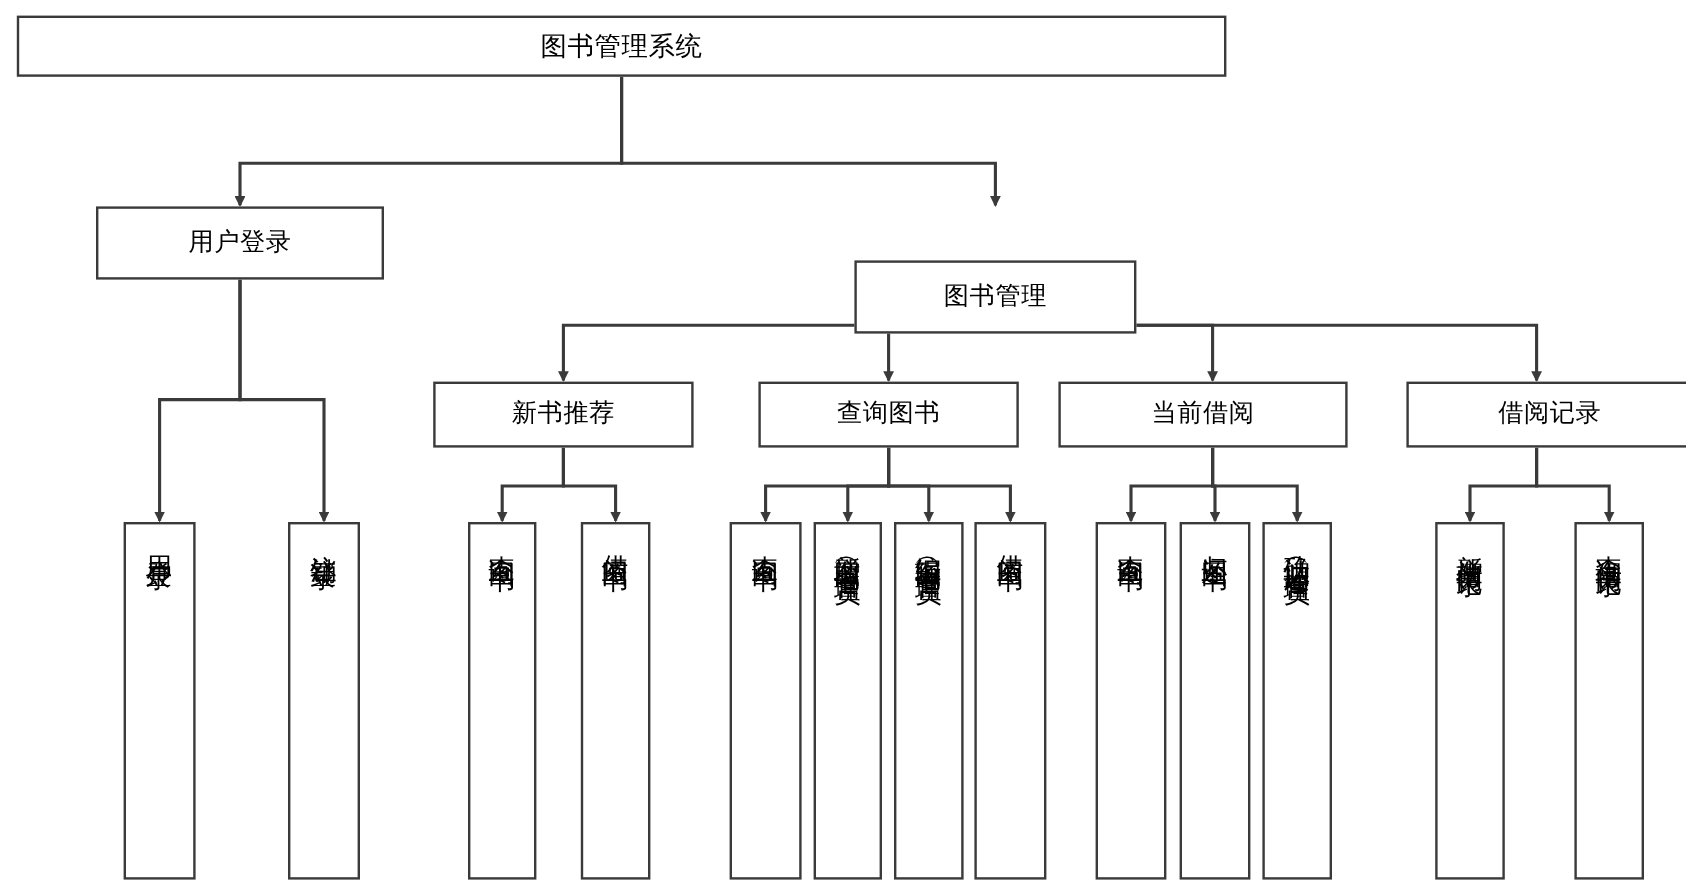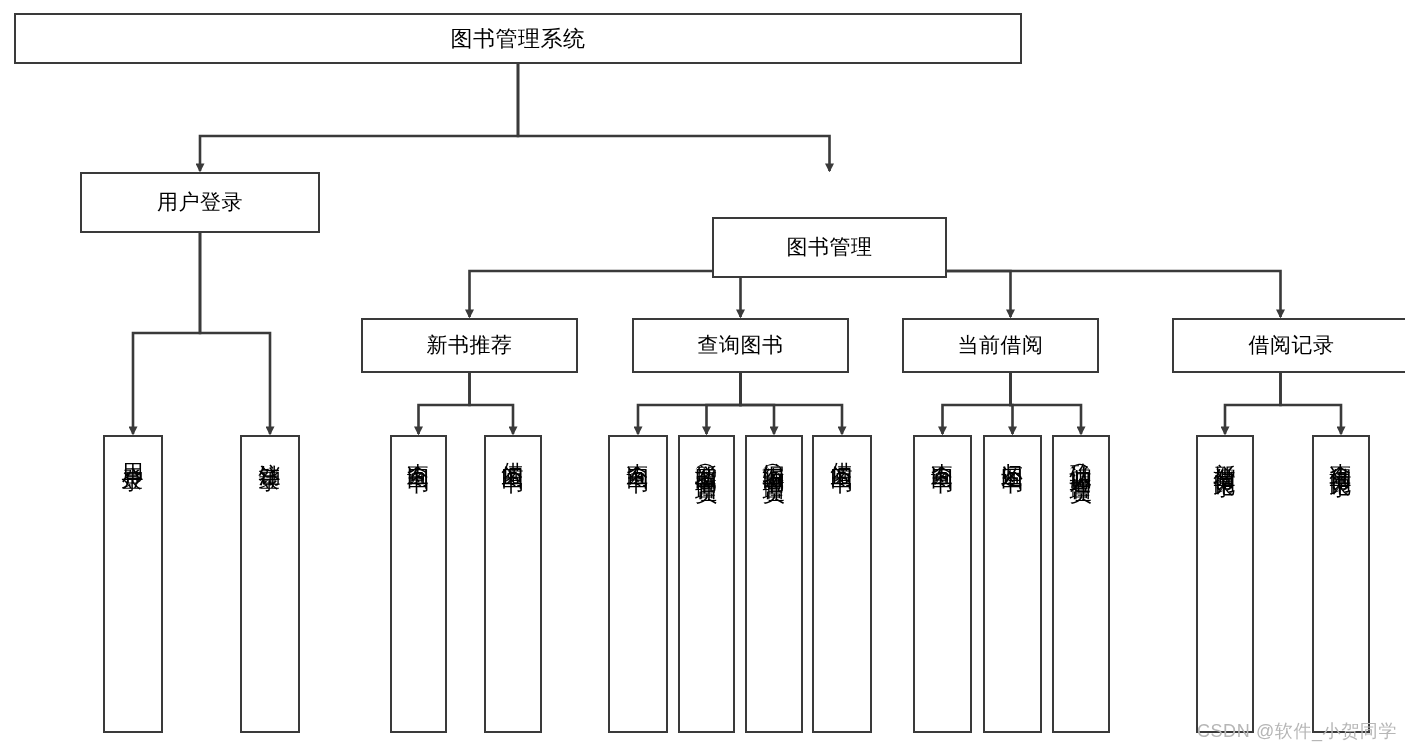--- a/index.html
+++ b/index.html
@@ -115,21 +115,21 @@
       </div>
       <div class="node horizontal" style="left: 712px; top: 172px; width: 235px; height: 61px; margin-top: 45px;">
         <span class="node-label">图书管理</span>
       </div>
       <div class="node horizontal" style="left: 361px; top: 318px; width: 217px; height: 55px;">
         <span class="node-label">新书推荐</span>
       </div>
       <div class="node horizontal" style="left: 632px; top: 318px; width: 217px; height: 55px;">
         <span class="node-label">查询图书</span>
       </div>
-      <div class="node horizontal" style="left: 902px; top: 318px; width: 197px; height: 55px;">
+      <div class="node horizontal" style="left: 882px; top: 318px; width: 241px; height: 55px;">
         <span class="node-label">当前借阅</span>
       </div>
       <div class="node horizontal" style="left: 1172px; top: 318px; width: 239px; height: 55px;">
         <span class="node-label">借阅记录</span>
       </div>
       <div class="node vertical" style="left: 103px; top: 435px; width: 60px; height: 298px;">
         <span class="node-label">用户登录</span>
       </div>
       <div class="node vertical" style="left: 240px; top: 435px; width: 60px; height: 298px;">
         <span class="node-label">注销登录</span>
@@ -162,14 +162,13 @@
         <span class="node-label">确认归还（管理员）</span>
       </div>
       <div class="node vertical" style="left: 1196px; top: 435px; width: 58px; height: 298px;">
         <span class="node-label">新增借阅记录</span>
       </div>
       <div class="node vertical" style="left: 1312px; top: 435px; width: 58px; height: 298px;">
         <span class="node-label">查询借阅记录</span>
       </div>
     </div>
 
-  <div class="watermark">CSDN @软件_小贺同学</div>
 </div>
 
 </body></html>

